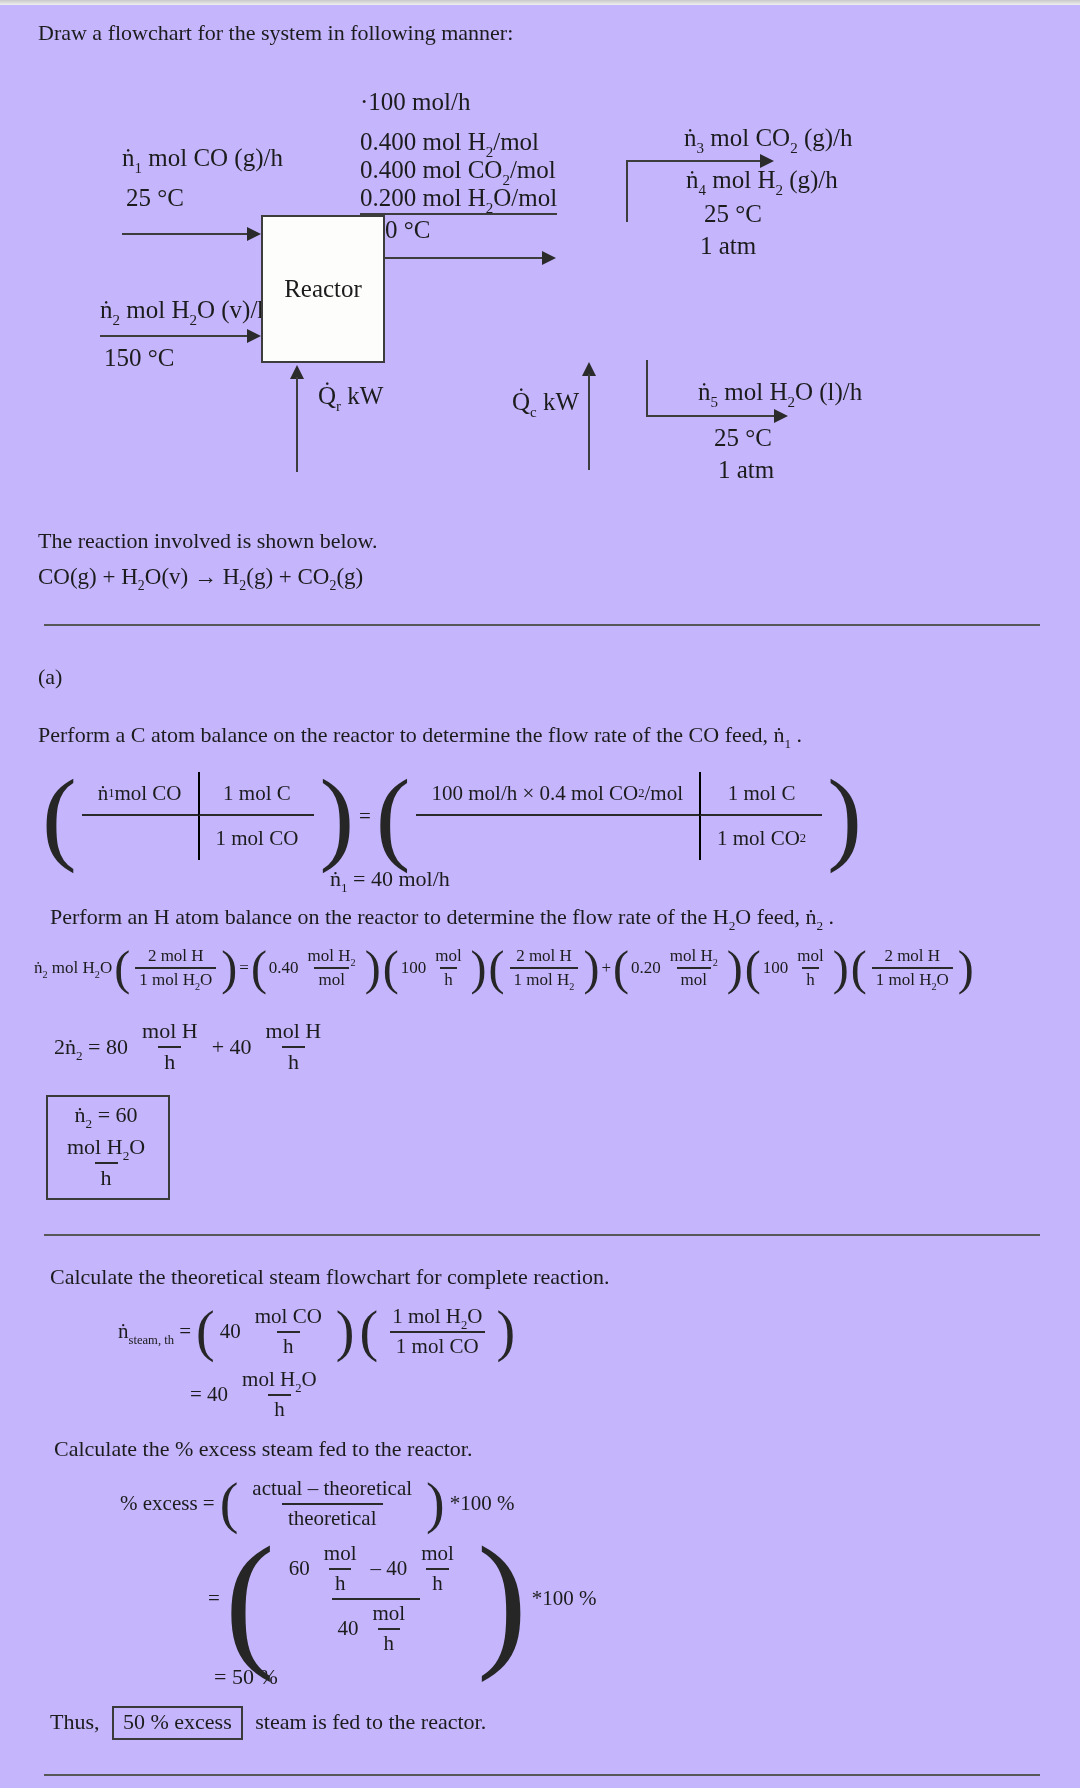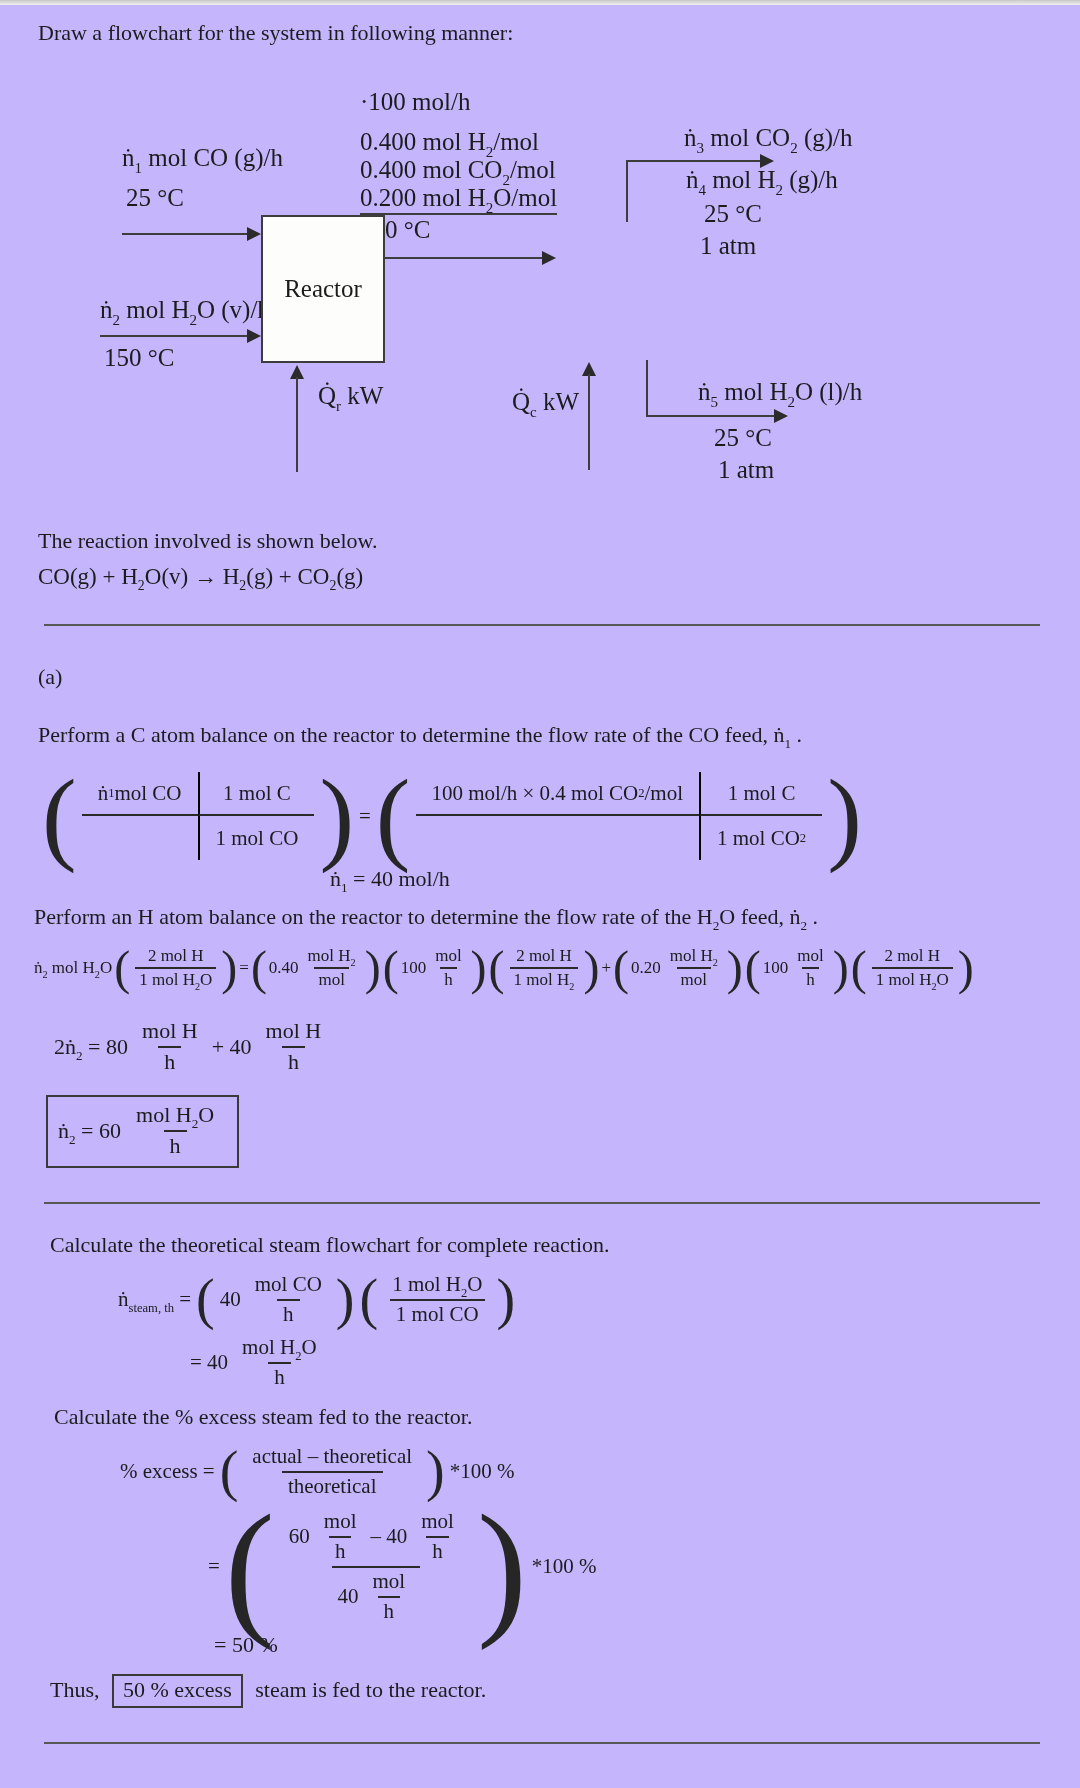--- a/index.html
+++ b/index.html
@@ -20,21 +20,21 @@
   .ah-u { position:absolute; width:0; height:0; border-left:7px solid transparent; border-right:7px solid transparent; border-bottom:14px solid #2b2b2b; }
   .u { border-bottom:2px solid #3d3d3d; padding-bottom:1px; }
 
   
   .t { font-size:22px; }
   p[data-name="reaction-intro"] { margin:34px 0 0 38px; }
   p[data-name="reaction-equation"] { margin:10px 0 0 38px; font-size:23px; }
   .rule { border-top:2px solid #575757; margin:34px 40px 0 44px; }
   p[data-name="part-a-label"] { margin:38px 0 0 38px; }
   p[data-name="c-balance-intro"] { margin:32px 0 0 38px; }
-  p[data-name="h-balance-intro"] { margin:12px 0 0 34px; }
+  p[data-name="h-balance-intro"] { margin:12px 0 0 50px; }
 
   sub { font-size:60%; vertical-align:-0.45em; line-height:0; }
 
   .eqrow { display:flex; align-items:center; gap:5px; white-space:nowrap; font-size:21px; }
   .fr { display:inline-flex; flex-direction:column; align-items:center; text-align:center; margin:0 3px; }
   .fr .fn { padding:0 6px 2px; }
   .fr .fd { border-top:2px solid #2a2a2a; padding:1px 6px 0; }
   .row { display:inline-flex; align-items:center; gap:5px; }
 
   .bp { display:inline-block; line-height:0.72; color:#262626; font-weight:400; }
@@ -47,21 +47,21 @@
   .dimtab .c { min-height:44px; padding:4px 16px; display:flex; align-items:center; justify-content:center; }
   .dimtab .bb { border-bottom:2px solid #2a2a2a; }
   .dimtab .vl { border-left:2px solid #000000; }
 
   div[data-name="c-balance-equation"] { margin:24px 0 0 42px; }
   p[data-name="c-balance-result"] { margin:6px 0 0 330px; }
   .h-eq { margin:16px 0 0 34px; font-size:17px; gap:2px; }
   .h-eq .fr .fn { padding:0 4px 1px; }
   .h-eq .fr .fd { padding:1px 4px 0; }
   div[data-name="h-sum-equation"] { margin:28px 0 0 54px; font-size:22px; }
-  .n2box { display:inline-flex; align-items:center; gap:6px; border:2px solid #3a3a3a; padding:5px 14px 7px 10px; margin:20px 0 0 46px; font-size:22px; }
+  .n2box { display:inline-flex; align-items:center; gap:6px; border:2px solid #3a3a3a; padding:5px 14px 7px 10px; margin:20px 0 0 46px; font-size:22px;flex-direction:column; }
 
   p[data-name="steam-intro"]  { margin:28px 0 0 50px; }
   div[data-name="steam-equation"]   { margin:14px 0 0 118px; font-size:21px; }
   div[data-name="steam-result"]     { margin:8px 0 0 190px; font-size:21px; }
   p[data-name="excess-intro"] { margin:14px 0 0 54px; }
   div[data-name="excess-definition"]{ margin:14px 0 0 120px; font-size:21px; }
   div[data-name="excess-substitution"]{ margin:10px 0 0 208px; font-size:21px; }
   p[data-name="excess-result"]{ margin:8px 0 0 214px; }
   p[data-name="conclusion"]   { margin:16px 0 0 50px; }
   .ansbox { display:inline-block; border:2px solid #3a3a3a; padding:1px 9px 3px; margin:0 7px; }

